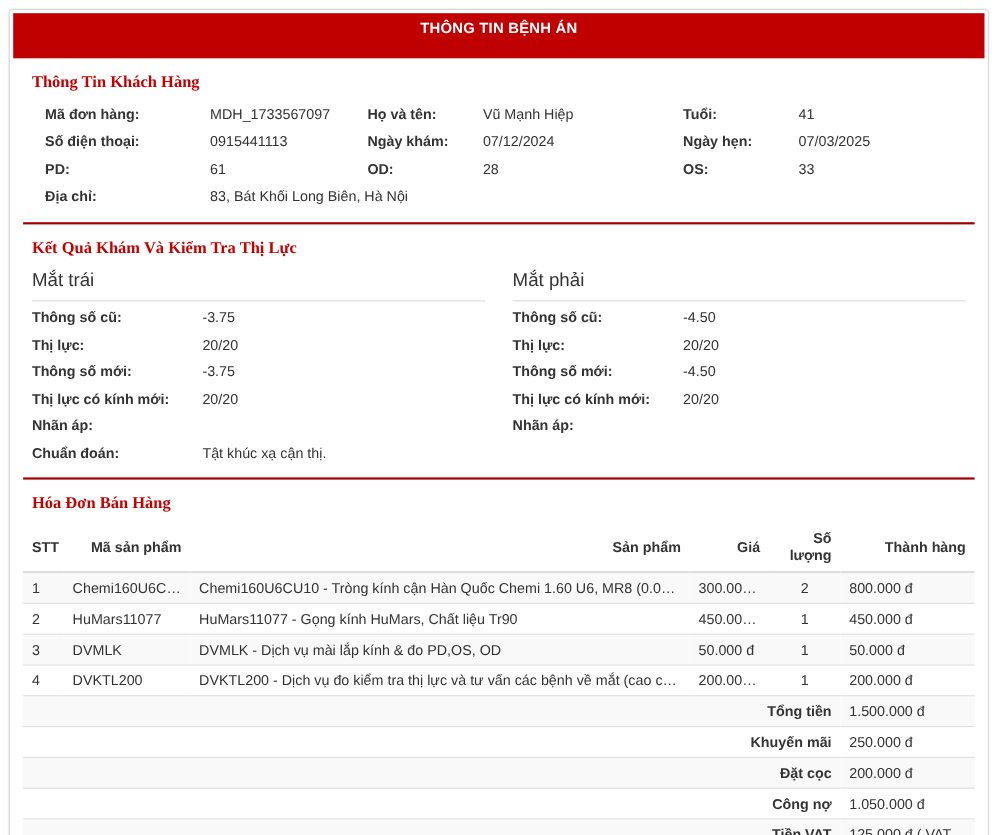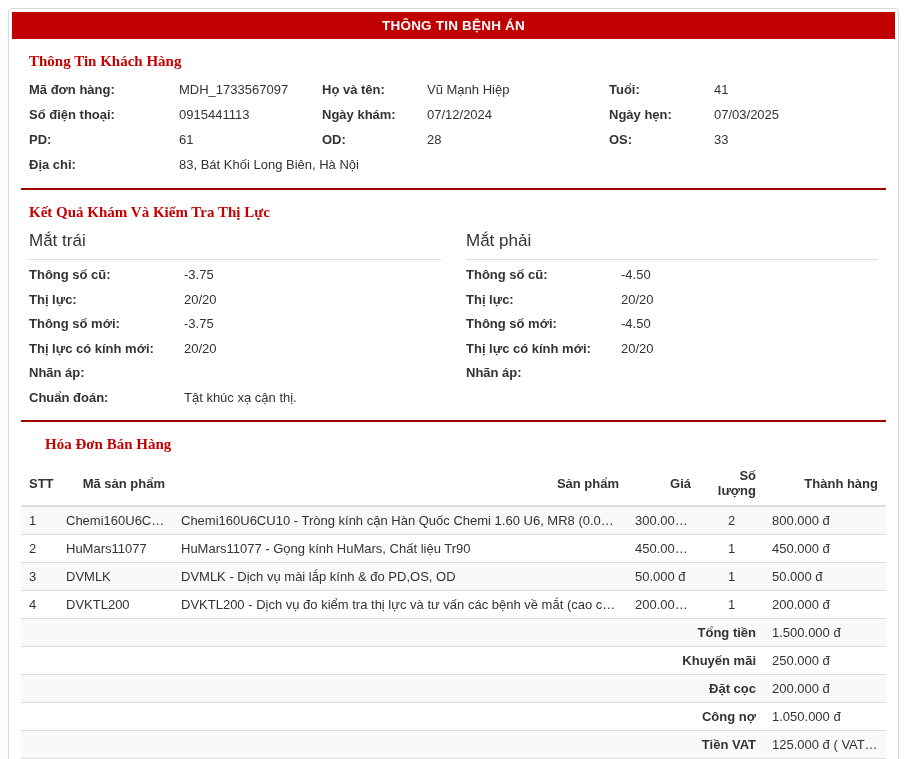--- a/index.html
+++ b/index.html
@@ -22,42 +22,42 @@
     font-size:13px;color:var(--text);
     position:relative;
   }
   .card{
     position:absolute;left:8px;top:8px;width:891px;min-height:737px;
     background:#fff;border:1px solid #d8d8d8;border-radius:4px;
     box-shadow:0 1px 2px rgba(0,0,0,.08);
     padding-bottom:8px;
   }
   .title-bar{
-    margin:3px;height:27px;line-height:27px;
+    margin:3px;height:41px;line-height:27px;
     background:var(--header-red);
     color:#fff;font-weight:bold;font-size:13.5px;
     text-align:center;letter-spacing:.2px;
   }
   .section{padding:0 12px;}
   .section-heading{
     color:var(--heading-red);font-weight:bold;font-size:15px;
     margin:14px 0 8px 8px;
     font-family:Liberation Serif, serif;
   }
   .red-divider{
     border:none;border-top:2px solid var(--divider-red);
     margin:10px 12px 2px 12px;
   }
   
   .cust-grid{
     display:grid;
     grid-template-columns:150px 143px 105px 182px 105px 1fr;
     padding:0 8px;
   }
-  .cust-grid .cell{padding:5px 0 6px 0;line-height:14px;}
+  .cust-grid .cell{padding:5px 0 6px 0;line-height:14px;margin-left:12px;}
   .cust-grid .lbl{font-weight:bold;}
   .cell.span5{grid-column:span 5;}
   
   .eyes{
     display:grid;grid-template-columns:1fr 1fr;column-gap:25px;
     padding:0 8px;margin-top:2px;
   }
   .eye-title{
     font-size:17px;font-weight:400;color:#333;
     padding:2px 0 8px 0;border-bottom:1px solid var(--border-gray);
@@ -179,21 +179,21 @@
           <span></span>
         </div>
       </div>
 
     </div>
   </div>
 
   <hr class="red-divider">
 
   <div class="section" style="padding:0;">
-    <div class="section-heading" style="margin-left:36px;">Hóa Đơn Bán Hàng</div>
+    <div class="section-heading" style="margin-left:20px;">Hóa Đơn Bán Hàng</div>
     <table class="invoice">
       <colgroup>
         <col class="c-stt">
           <col class="c-code">
           <col class="c-name">
         <col class="c-price">
           <col class="c-qty">
           <col class="c-total">
       </colgroup>
       <thead>

